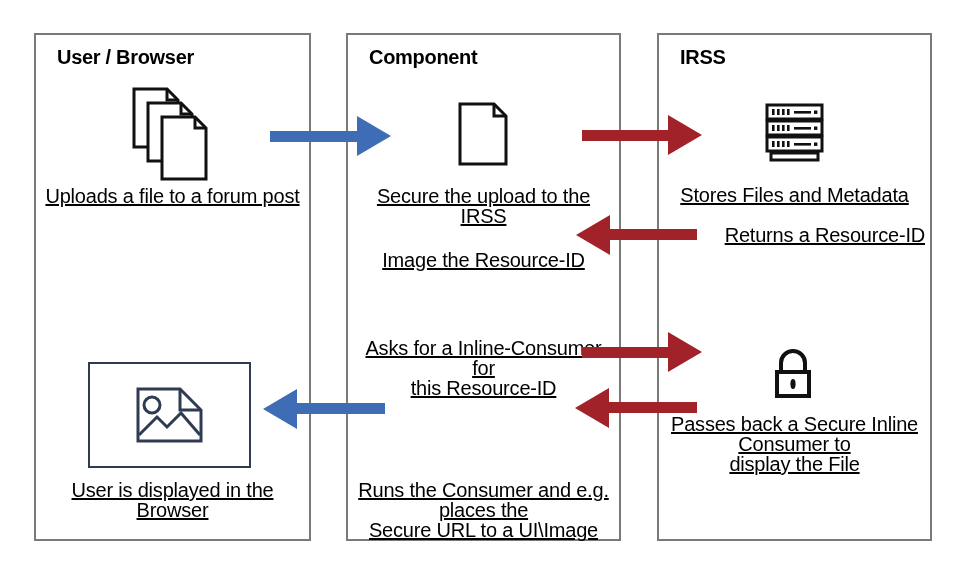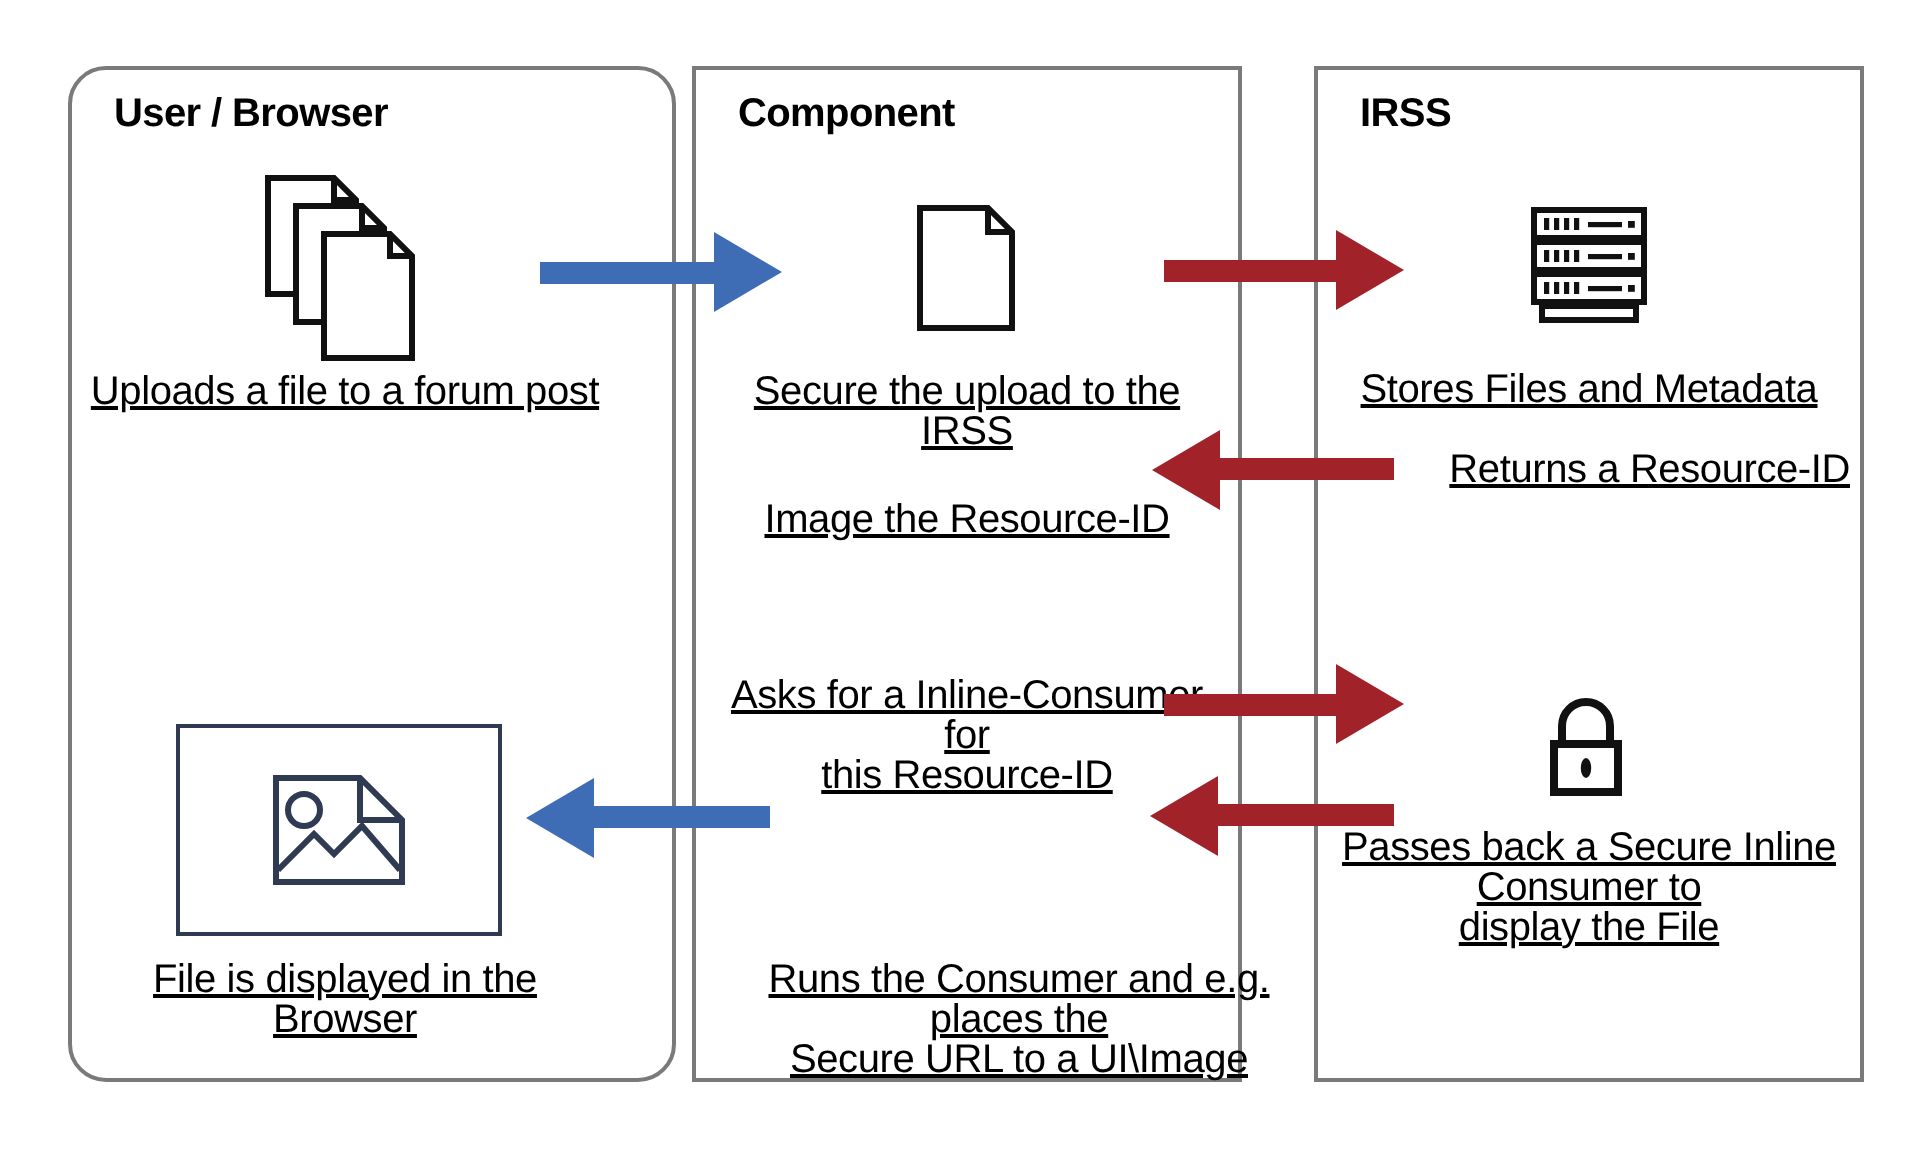--- a/index.html
+++ b/index.html
@@ -42,21 +42,21 @@
     position:absolute;left:88px;top:362px;width:163px;height:106px;box-sizing:border-box;
     border:2px solid var(--icon-dark-navy,#2e3b52);background:#fff;
     display:flex;align-items:center;justify-content:center;
   }
 </style>
 </head>
 <body>
 
 <div id="stage">
 
-  <div class="col" style="left:34px;width:304px;border-radius:19px;">
+  <div class="col" style="left:34px;width:277px;">
     <div class="col-title">User / Browser</div>
   </div>
 
   <div class="col" style="left:346px;width:275px;padding-left:17px;">
     <div class="col-title">Component</div>
   </div>
 
   <div class="col" style="left:657px;width:275px;">
     <div class="col-title">IRSS</div>
   </div>
@@ -129,29 +129,29 @@
 
   <div class="icon" style="left:771px;top:347px;">
     <svg width="44" height="54" viewBox="0 0 44 54">
       <path class="stroke-black nofill" stroke-width="4" d="M10,25 V16 a12,12 0 0 1 24,0 V25"></path>
       <rect class="stroke-black" stroke-width="4" x="6" y="25" width="32" height="24"></rect>
       <ellipse class="fill-black" cx="22" cy="37" rx="2.6" ry="5"></ellipse>
     </svg>
   </div>
 
   <div class="caption" style="left:42px;top:186px;width:261px;">Uploads a file to a forum post</div>
-  <div class="caption" style="left:42px;top:480px;width:261px;">File is displayed in the Browser</div>
+  <div class="caption" style="left:42px;top:480px;width:261px;">User is displayed in the Browser</div>
 
   <div class="caption" style="left:353px;top:186px;width:261px;">Secure the upload to the IRSS</div>
   <div class="caption" style="left:353px;top:250px;width:261px;">Image the Resource-ID</div>
   <div class="caption" style="left:353px;top:338px;width:261px;">
     <span>Asks for a Inline-Consumer for</span>
     <span>this Resource-ID</span>
   </div>
-  <div class="caption" style="left:353px;top:480px;width:261px;margin-left:26px;">
+  <div class="caption" style="left:353px;top:480px;width:261px;">
     <span>Runs the Consumer and e.g. places the</span>
     <span>Secure URL to a UI\Image</span>
   </div>
 
   <div class="caption" style="left:664px;top:185px;width:261px;">Stores Files and Metadata</div>
   <div class="caption" style="left:664px;top:225px;width:261px;text-align:right;">Returns a Resource-ID</div>
   <div class="caption" style="left:664px;top:414px;width:261px;">
     <span>Passes back a Secure Inline Consumer to</span>
     <span>display the File</span>
   </div>

